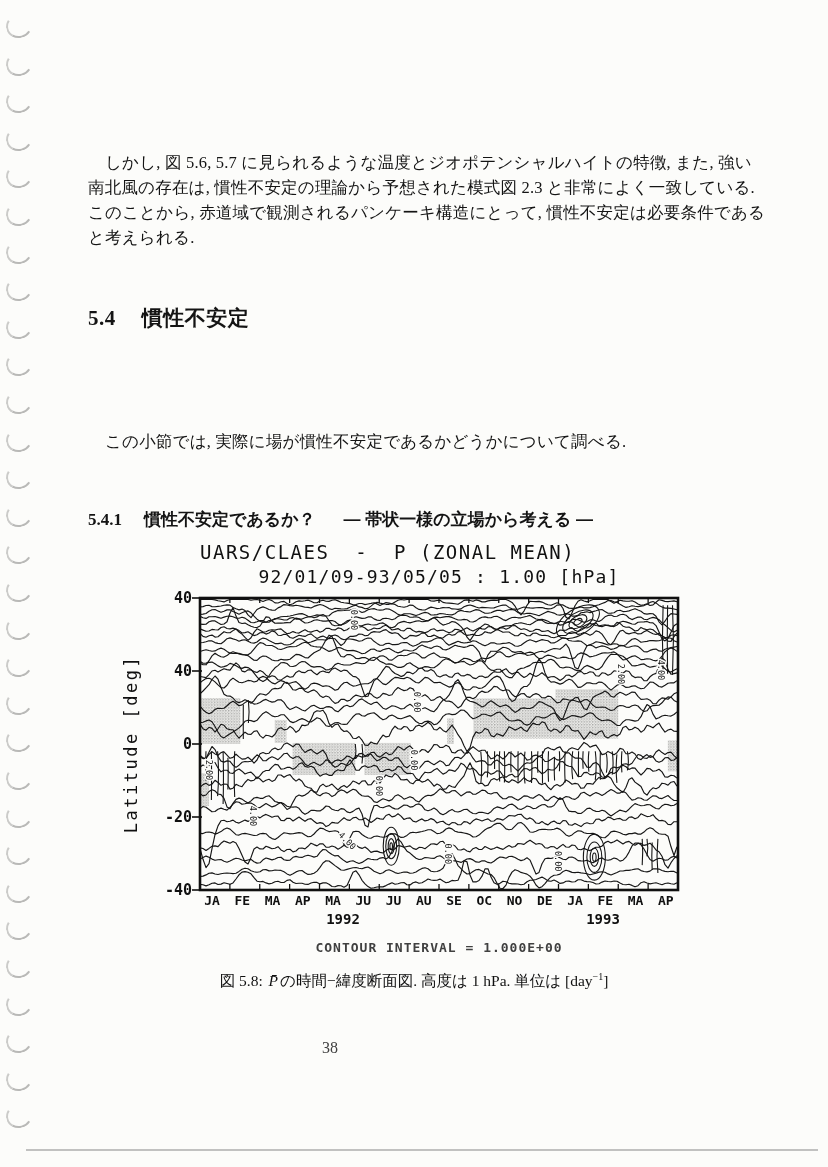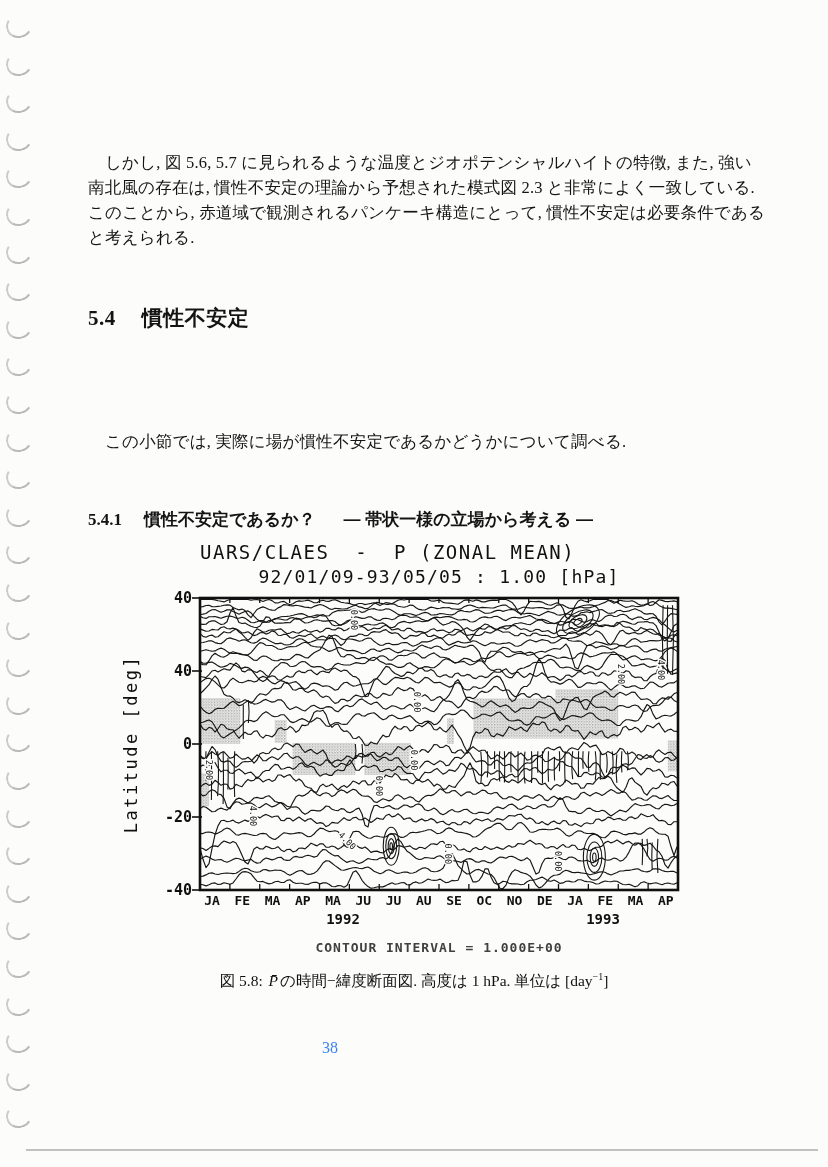--- a/index.html
+++ b/index.html
@@ -70,21 +70,21 @@
     font-size:13px; font-weight:bold; letter-spacing:1px; white-space:pre; color:#404040;
   }
   .caption{
     position:absolute; left:84px; width:660px; text-align:center; top:971px;
     font-size:15.5px; color:#101010;
   }
   .caption .pbar{ font-style:italic; padding:0 2px; }
   .caption sup{ font-size:10px; }
   .pageno{
     position:absolute; left:0; width:660px; text-align:center; top:1039px;
-    font-size:16px; color:#3b82f6;
+    font-size:16px; color:#404040;
   }
   .scan-edge{ position:absolute; left:26px; top:1149px; width:792px; height:2px;
     background:#8f8f8f; opacity:.55; }
 </style>
 </head>
 <body>
 
 <div class="page">
 
   <div id="binding">

